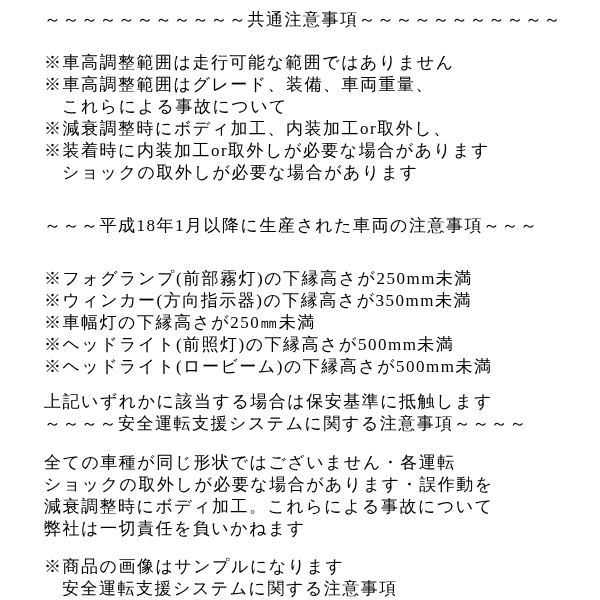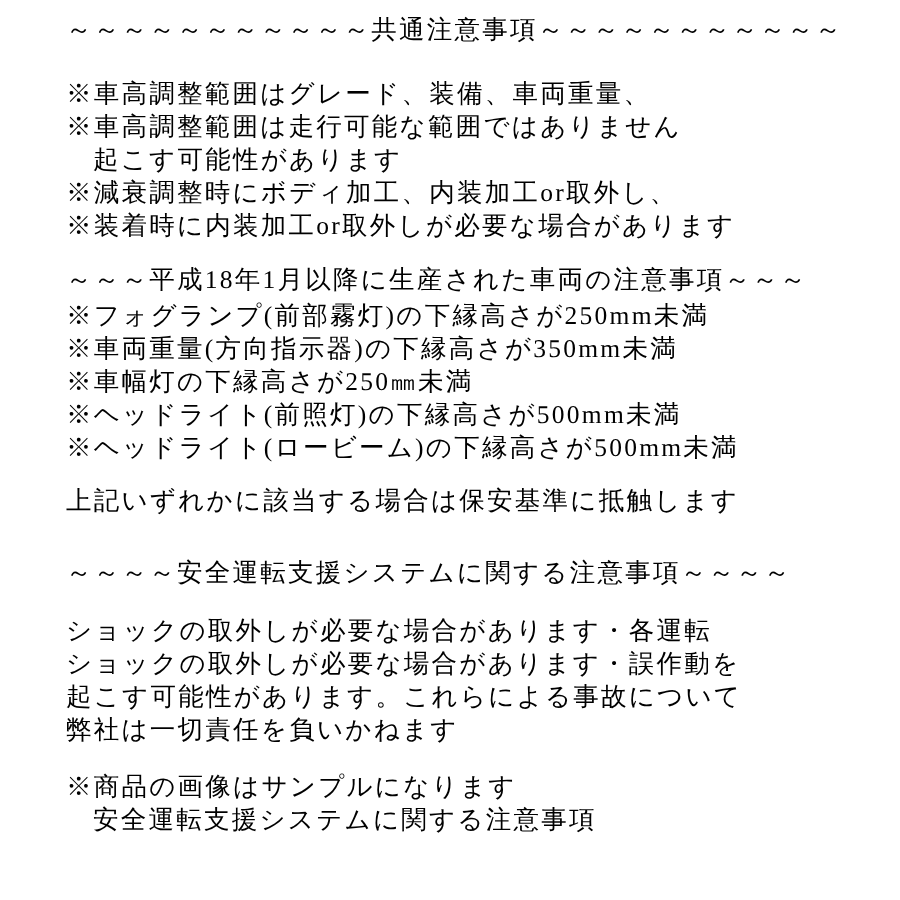--- a/index.html
+++ b/index.html
@@ -26,60 +26,61 @@
     white-space: nowrap;
   }
   .indent {
     padding-left: 18px;
   }
   .heading {
     white-space: nowrap;
   }
   
   .block-common-notes   { margin-top: 21px; }
-  .heading-heisei18     { margin-top: 14px; }
-  .block-heisei18-notes { margin-top: 2px; }
+  .heading-heisei18     { margin-top: 31px; }
+  .block-heisei18-notes { margin-top: 31px; }
   .line-summary         { margin-top: 13px; }
-  .heading-safety       { margin-top: 26px; }
+  .heading-safety       { }
   .block-safety-para    { margin-top: 17px; }
   .block-sample-notes   { margin-top: 16px; }
 </style>
 </head>
 <body>
 
 <div class="page">
 
   <div class="heading line heading-common">～～～～～～～～～～～共通注意事項～～～～～～～～～～～</div>
 
   <div class="block-common-notes">
+    <div class="line">※車高調整範囲は走行可能な範囲ではありません</div>
     <div class="line">※車高調整範囲はグレード、装備、車両重量、</div>
-    <div class="line">※車高調整範囲は走行可能な範囲ではありません</div>
-    <div class="line indent">起こす可能性があります</div>
+    <div class="line indent">これらによる事故について</div>
     <div class="line">※減衰調整時にボディ加工、内装加工or取外し、</div>
     <div class="line">※装着時に内装加工or取外しが必要な場合があります</div>
+    <div class="line indent">ショックの取外しが必要な場合があります</div>
   </div>
 
   <div class="heading line heading-heisei18">～～～平成18年1月以降に生産された車両の注意事項～～～</div>
 
   <div class="block-heisei18-notes">
     <div class="line">※フォグランプ(前部霧灯)の下縁高さが250mm未満</div>
-    <div class="line">※車両重量(方向指示器)の下縁高さが350mm未満</div>
+    <div class="line">※ウィンカー(方向指示器)の下縁高さが350mm未満</div>
     <div class="line">※車幅灯の下縁高さが250㎜未満</div>
     <div class="line">※ヘッドライト(前照灯)の下縁高さが500mm未満</div>
     <div class="line">※ヘッドライト(ロービーム)の下縁高さが500mm未満</div>
   </div>
 
   <div class="line line-summary">上記いずれかに該当する場合は保安基準に抵触します</div>
 
   <div class="heading line heading-safety">～～～～安全運転支援システムに関する注意事項～～～～</div>
 
   <div class="block-safety-para">
-    <div class="line">ショックの取外しが必要な場合があります・各運転</div>
+    <div class="line">全ての車種が同じ形状ではございません・各運転</div>
     <div class="line">ショックの取外しが必要な場合があります・誤作動を</div>
-    <div class="line">起こす可能性があります。これらによる事故について</div>
+    <div class="line">減衰調整時にボディ加工。これらによる事故について</div>
     <div class="line">弊社は一切責任を負いかねます</div>
   </div>
 
   <div class="block-sample-notes">
     <div class="line">※商品の画像はサンプルになります</div>
     <div class="line indent">安全運転支援システムに関する注意事項</div>
   </div>
 
 </div>
 

